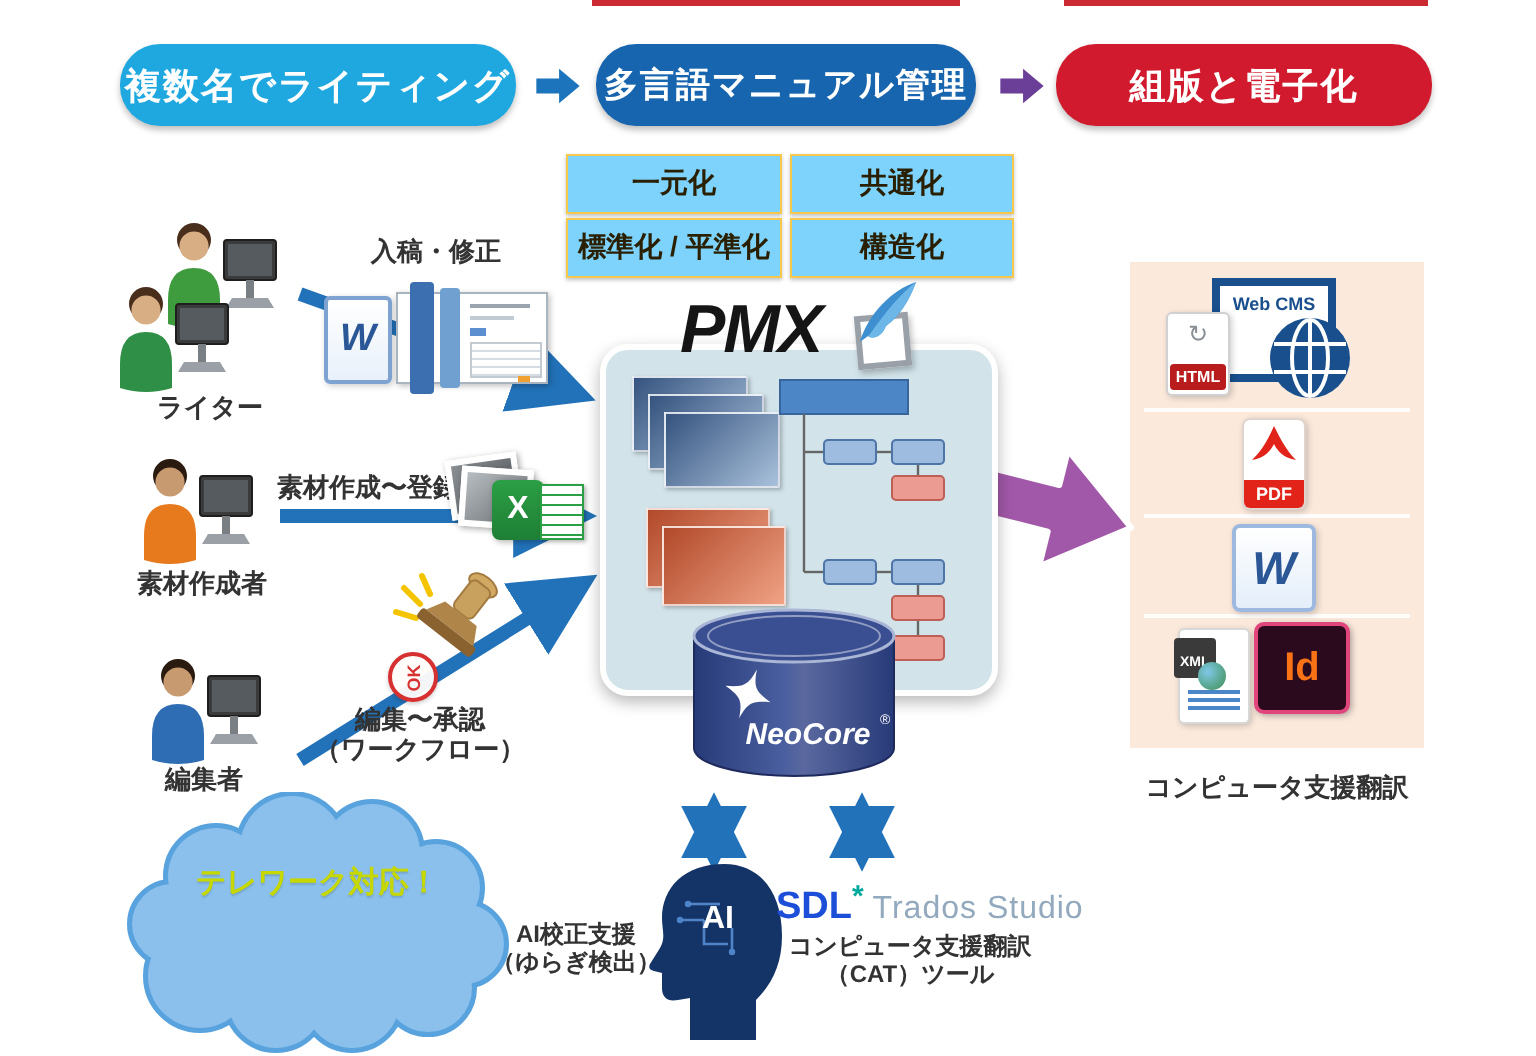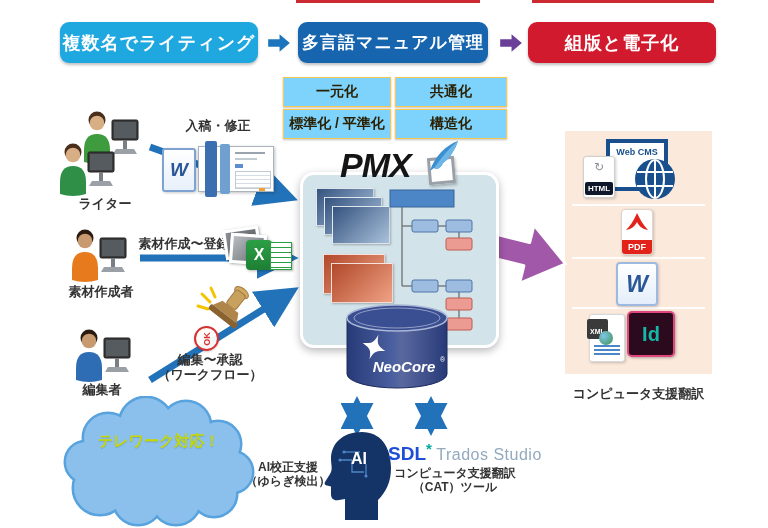--- a/index.html
+++ b/index.html
@@ -1,19 +1,19 @@
 <!DOCTYPE html>
 <html><head>
 <meta charset="utf-8">
 <style>
   html,body{margin:0;padding:0;background:#fff;}
   .stage{position:relative;width:768px;height:528px;background:#fff;overflow:hidden;
          font-family:"Liberation Sans","DejaVu Sans",sans-serif;}
   .abs{position:absolute;}
-  .banner{position:absolute;top:22px;height:41px;border-radius:9px;color:#fff;
+  .banner{position:absolute;top:22px;height:41px;border-radius:20px;color:#fff;
           font-weight:700;font-size:18px;display:flex;align-items:center;justify-content:center;
           letter-spacing:1px;box-shadow:0 2px 3px rgba(0,0,0,.25);}
   .kw{position:absolute;background:#7dd3fc;border:1px solid #F6C94E;color:#2A1F00;
       font-weight:700;font-size:14px;display:flex;align-items:center;justify-content:center;
       box-shadow:0 1px 2px rgba(0,0,0,.25);}
   .lbl{position:absolute;font-weight:700;color:#333;font-size:13px;text-align:center;line-height:15px;}
   .pmx-box{position:absolute;left:300px;top:172px;width:193px;height:170px;background:#D2E4EA;
            border:3px solid #fff;border-radius:14px;box-shadow:0 3px 8px rgba(0,0,0,.28);}
   .card{position:absolute;border:1px solid rgba(255,255,255,.75);box-shadow:1px 1px 2px rgba(0,0,0,.25);}
   .card.blue{background:linear-gradient(135deg,#35537F,#A9C1DB);}
@@ -275,21 +275,21 @@
     <circle cx="21" cy="21" r="20" fill="#184F8C"></circle>
     <g stroke="#fff" stroke-width="2" fill="none">
       <ellipse cx="21" cy="21" rx="9" ry="19"></ellipse>
       <line x1="21" y1="2" x2="21" y2="40"></line>
       <line x1="3" y1="14" x2="39" y2="14"></line>
         <line x1="3" y1="28" x2="39" y2="28"></line>
     </g>
   </svg>
   <div class="fileicon" style="left:583px;top:156px;width:30px;height:40px;border:1px solid #D0D0D0;border-radius:3px;">
     <div style="text-align:center;color:#8A9096;font-size:12px;line-height:20px;">↻</div>
-    <div style="position:absolute;left:1px;right:1px;bottom:2px;height:13px;background:#0f172a;border-radius:2px;display:flex;align-items:center;justify-content:center;">
+    <div style="position:absolute;left:1px;right:1px;bottom:2px;height:13px;background:#b91c1c;border-radius:2px;display:flex;align-items:center;justify-content:center;">
       <span class="small-cap" style="font-size:8px;">HTML</span>
     </div>
   </div>
 
   <div class="fileicon" style="left:621px;top:209px;width:30px;height:44px;border:1px solid #E0D4CC;border-radius:4px;">
     <svg width="30" height="26" viewBox="0 0 30 26">
       <path d="M15 3 C11 12 8 16 4 20 C10 19 13 16 15 12 C17 16 20 19 26 20 C21 15 18 9 15 3 Z" fill="#E2231A"></path>
     </svg>
     <div style="position:absolute;left:0;right:0;bottom:0;height:14px;background:#E2231A;border-radius:0 0 3px 3px;display:flex;align-items:center;justify-content:center;">
       <span class="small-cap" style="font-size:9px;">PDF</span>
@@ -301,21 +301,21 @@
   </div>
 
   <div class="fileicon" style="left:589px;top:314px;width:34px;height:46px;border:1px solid #D8D8D8;border-radius:3px;">
     <div style="position:absolute;left:-3px;top:4px;background:#3A3A3A;border-radius:2px;padding:1px 3px;">
       <span class="small-cap" style="font-size:7px;">XML</span>
     </div>
     <div style="position:absolute;left:9px;top:16px;width:14px;height:14px;border-radius:50%;background:radial-gradient(circle at 35% 35%,#7EC8E8,#3E8E4E);"></div>
     <div style="position:absolute;left:4px;right:4px;bottom:4px;height:12px;background:repeating-linear-gradient(#4A86C8 0 2px,#fff 2px 4px);"></div>
   </div>
   <div class="abs" style="left:627px;top:311px;width:44px;height:42px;background:#2A0A1C;border:2px solid #E0457B;border-radius:5px;display:flex;align-items:center;justify-content:center;box-shadow:1px 1px 3px rgba(0,0,0,.3);">
-    <span style="font-weight:700;font-size:20px;color:#14b8a6;">Id</span>
+    <span style="font-weight:700;font-size:20px;color:#f97316;">Id</span>
   </div>
 
   <div class="lbl" style="left:565px;top:386px;width:147px;">
     <span>コンピュータ支援翻訳</span>
   </div>
 
   <svg class="abs" style="left:58px;top:396px;" width="202" height="132" viewBox="0 0 202 132">
     <g stroke="#58A3DE" stroke-width="5" fill="#8BC0EC">
       <circle cx="42" cy="92" r="26"></circle>
         <circle cx="28" cy="66" r="20"></circle>

